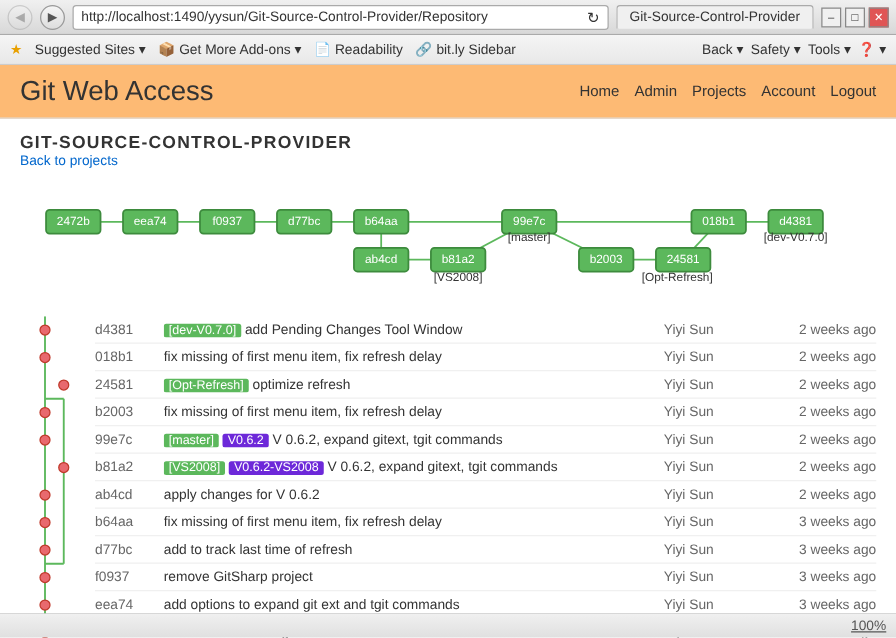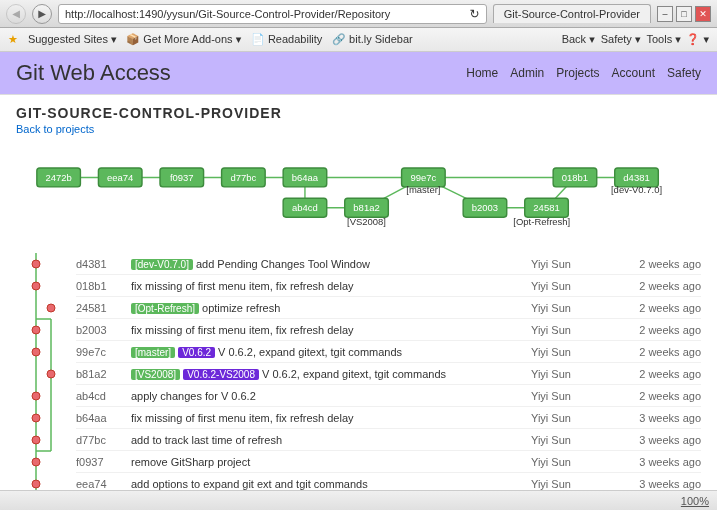--- a/index.html
+++ b/index.html
@@ -60,21 +60,21 @@
       gap: 10px;
       height: 24px;
       font-size: 11px;
       color: #333;
     }
     .bookmark-item { cursor: pointer; color: #333; display: flex; align-items: center; gap: 2px; }
     .star-icon { color: #e8a000; }
 
     
     .app-header {
-      background: #c4b5fd;
+      background: #fdba74;
       border-bottom: 1px solid #ddd;
       padding: 8px 16px;
       display: flex;
       align-items: center;
       justify-content: space-between;
     }
     .app-title { font-size: 22px; color: #333; font-weight: normal; }
     .app-nav { display: flex; gap: 12px; }
     .app-nav a { color: #333; text-decoration: none; font-size: 12px; }
 
@@ -185,21 +185,21 @@
   </span>
 </div>
 
 <div class="app-header">
   <div class="app-title">Git Web Access</div>
   <nav class="app-nav">
     <a>Home</a>
     <a>Admin</a>
     <a>Projects</a>
     <a>Account</a>
-    <a>Safety</a>
+    <a>Logout</a>
   </nav>
 </div>
 
 <div class="page-content">
   <div class="repo-title">GIT-SOURCE-CONTROL-PROVIDER</div>
   <div class="back-link">Back to projects</div>
 
   <div class="graph-area">
     <svg class="graph-svg" viewBox="0 0 700 95" preserveAspectRatio="xMinYMin meet">
 

